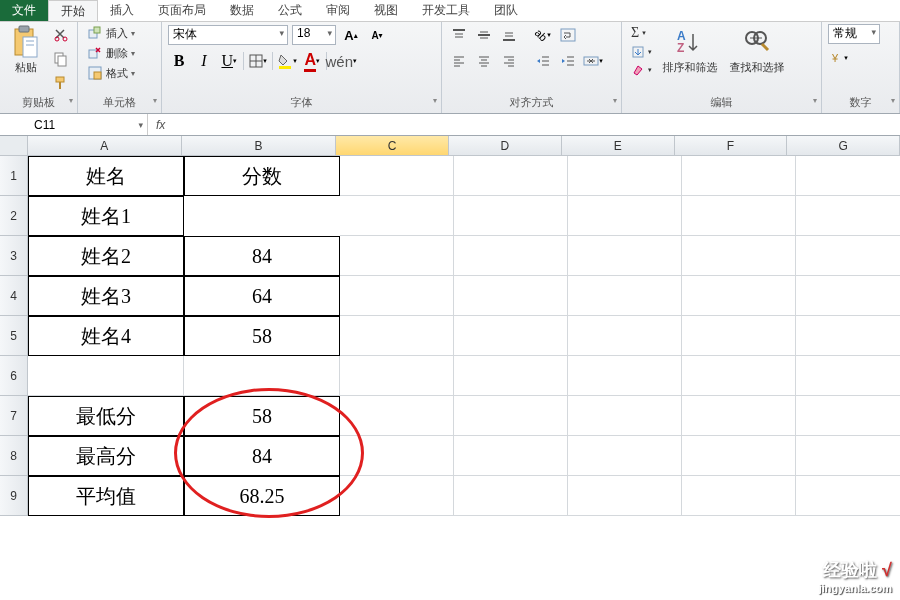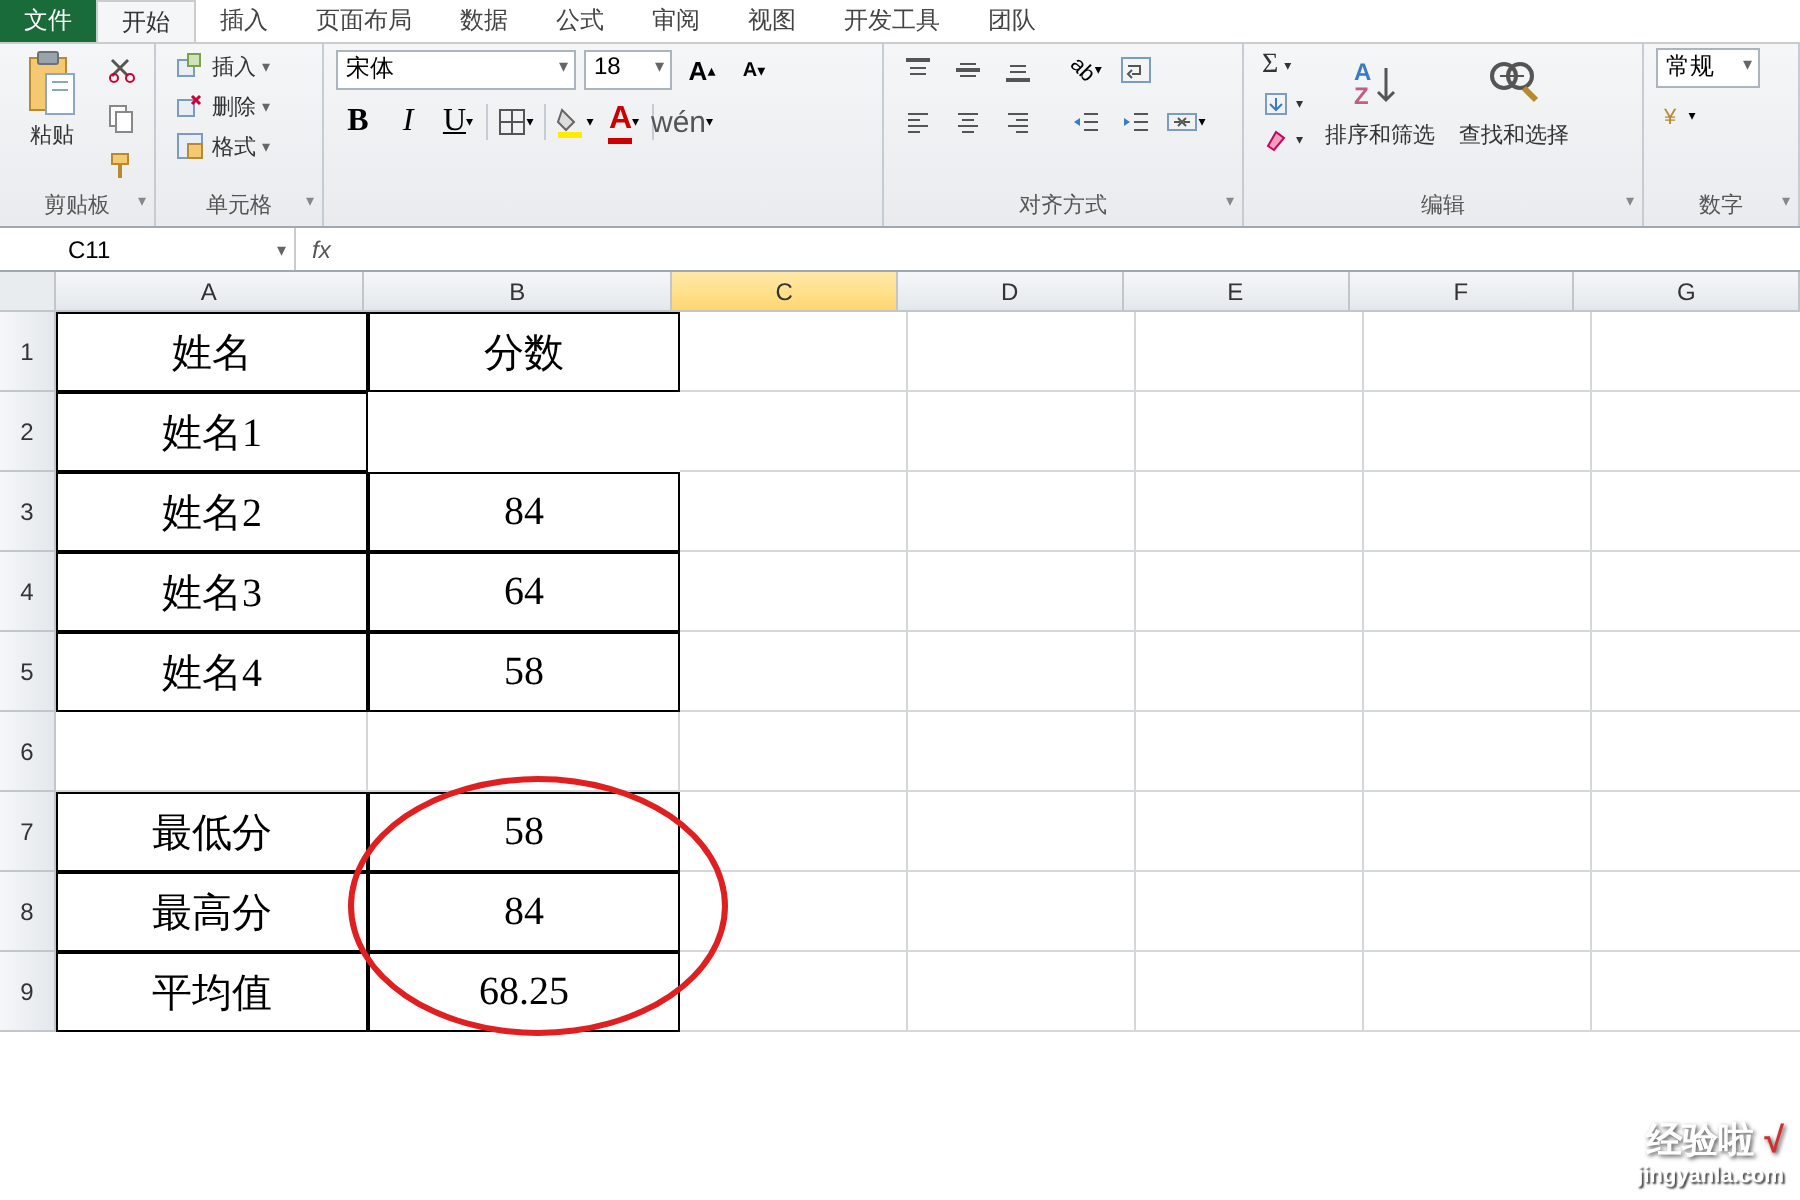--- a/index.html
+++ b/index.html
@@ -190,20 +190,21 @@
             <span style="font-weight:bold;color:#c00;border-bottom:3px solid #c00">A</span>
             <span style="font-size:7px">▾</span>
           </div>
         <div style="width:1px;height:18px;background:#c5ccd4"></div>
         <div class="icon-btn">
             <span style="font-size:15px;color:#555">wén</span>
             <span style="font-size:7px">▾</span>
           </div>
       </div>
     </div>
+    <div class="group-label">字体</div>
   </div>
 
   <div class="group" style="width:180px">
     <div class="group-content" style="flex-direction:column;gap:4px">
       <div class="row">
         <div class="icon-btn">
             <svg width="14" height="14">
               <line x1="1" y1="2" x2="13" y2="2" stroke="#555" stroke-width="2"></line>
               <line x1="3" y1="6" x2="11" y2="6" stroke="#555"></line>
               <line x1="3" y1="9" x2="11" y2="9" stroke="#555"></line>

